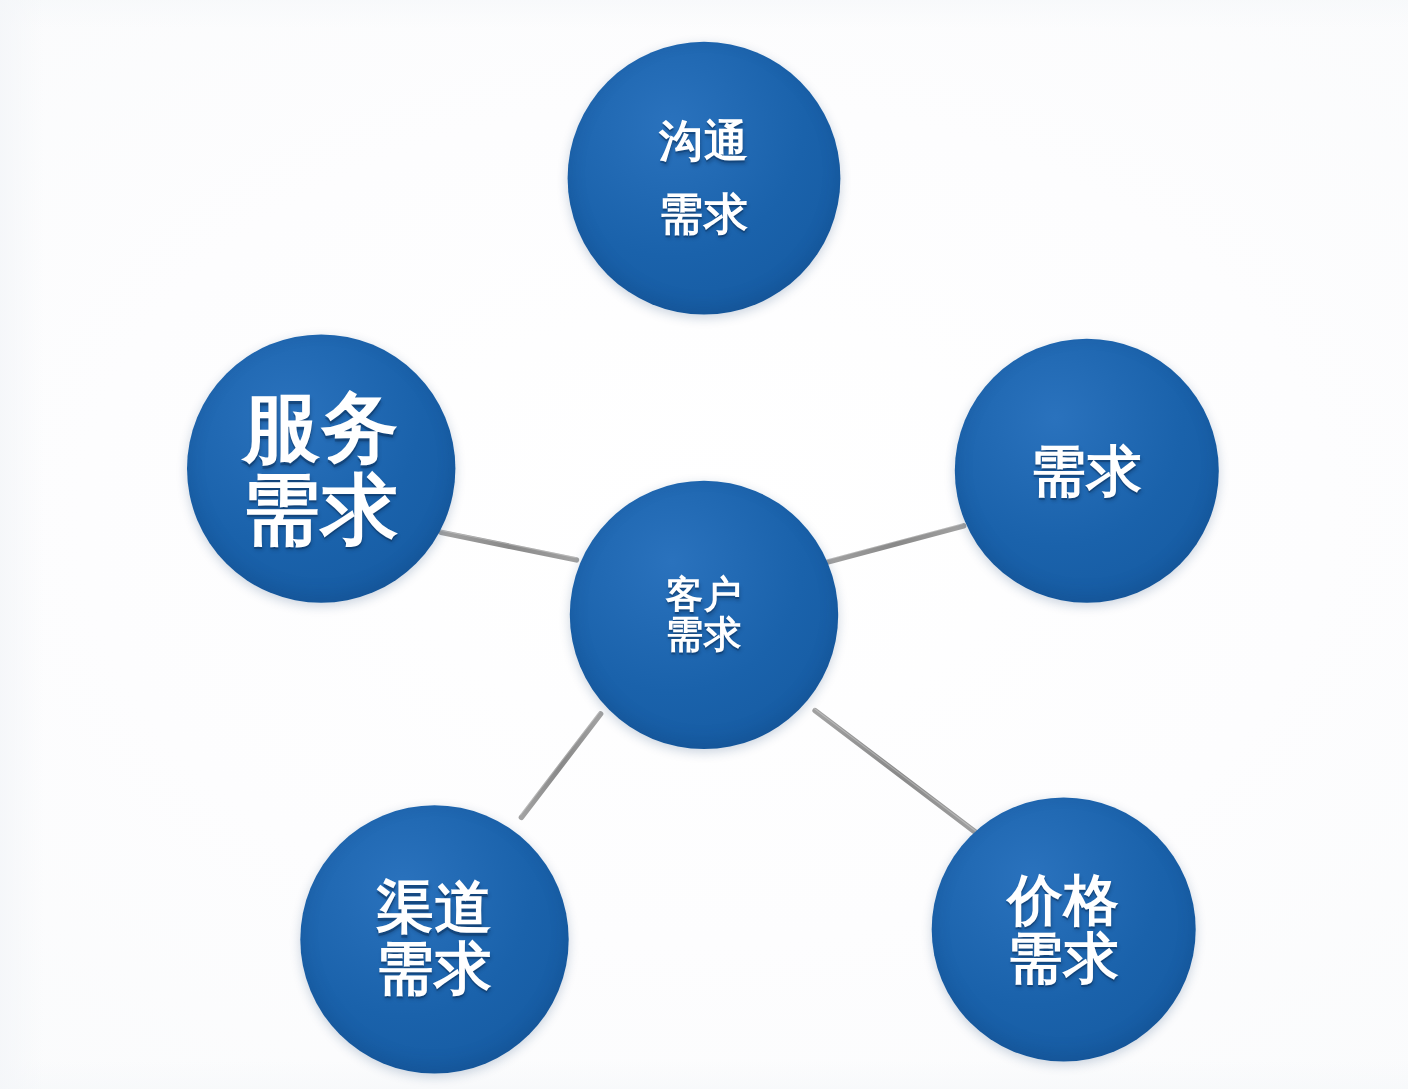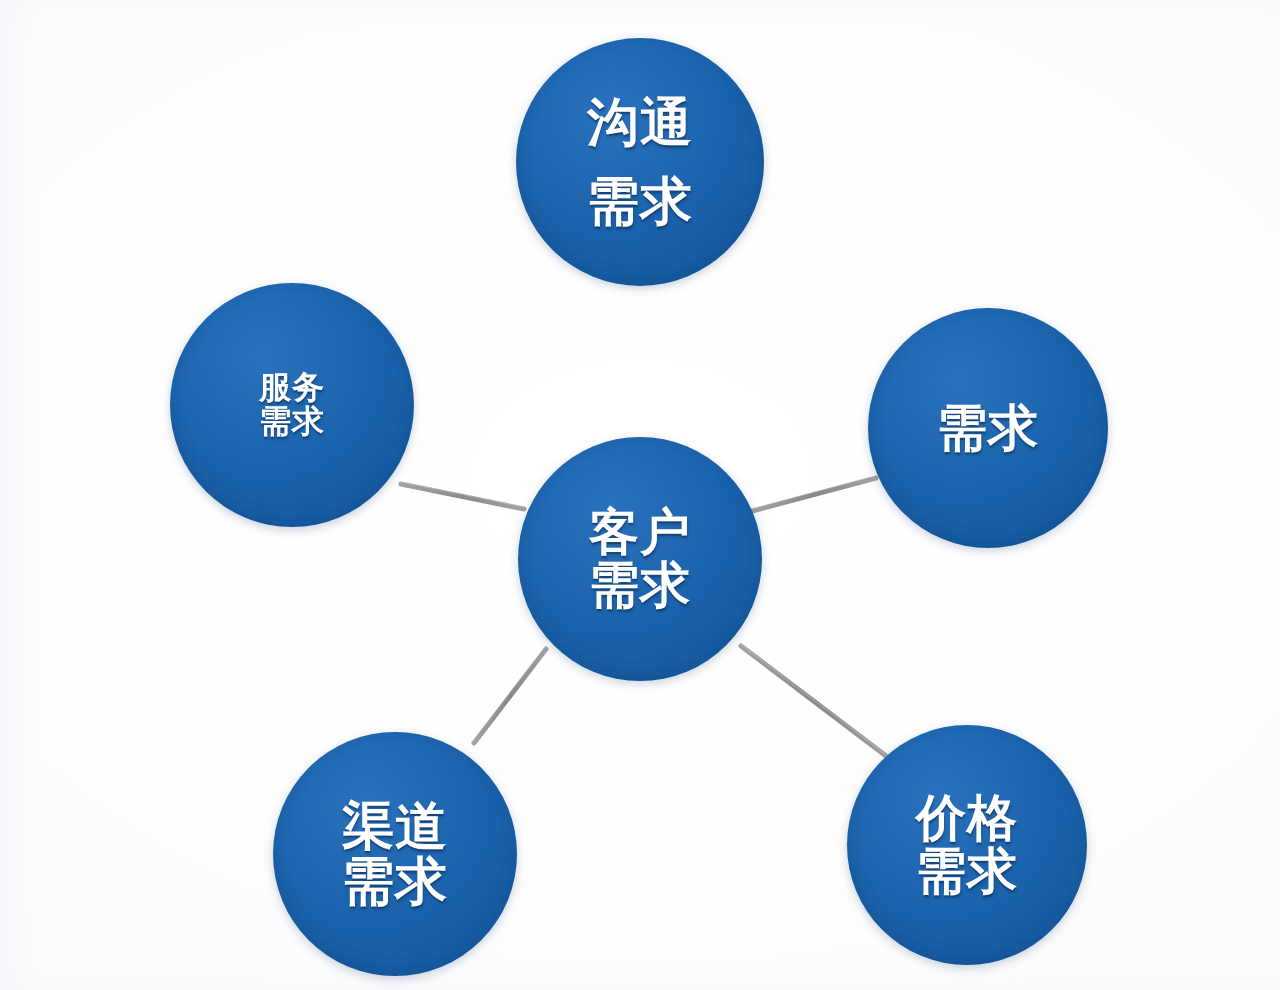--- a/index.html
+++ b/index.html
@@ -75,34 +75,34 @@
     display: block;
     text-shadow:
       0 2px 0 rgba(10,45,85,0.40),
       1px 3px 3px rgba(8,40,78,0.32);
     white-space: nowrap;
   }
 
   
   #node-center {
     left: 518px; top: 437px; width: 244px; height: 244px;
-    font-size: 50px;
+    font-size: 34px;
   }
   #node-communication {
     left: 516px; top: 38px; width: 248px; height: 248px;
-    font-size: 52px;
+    font-size: 40px;
     gap: 24px;
   }
   #node-product {
     left: 868px; top: 308px; width: 240px; height: 240px;
     font-size: 50px;
   }
   #node-service {
-    left: 170px; top: 283px; width: 244px; height: 244px;
-    font-size: 32px;
+    left: 170px; top: 304px; width: 244px; height: 244px;
+    font-size: 70px;
   }
   #node-channel {
     left: 273px; top: 732px; width: 244px; height: 244px;
     font-size: 52px;
   }
   #node-price {
     left: 847px; top: 725px; width: 240px; height: 240px;
     font-size: 50px;
   }
 </style>

